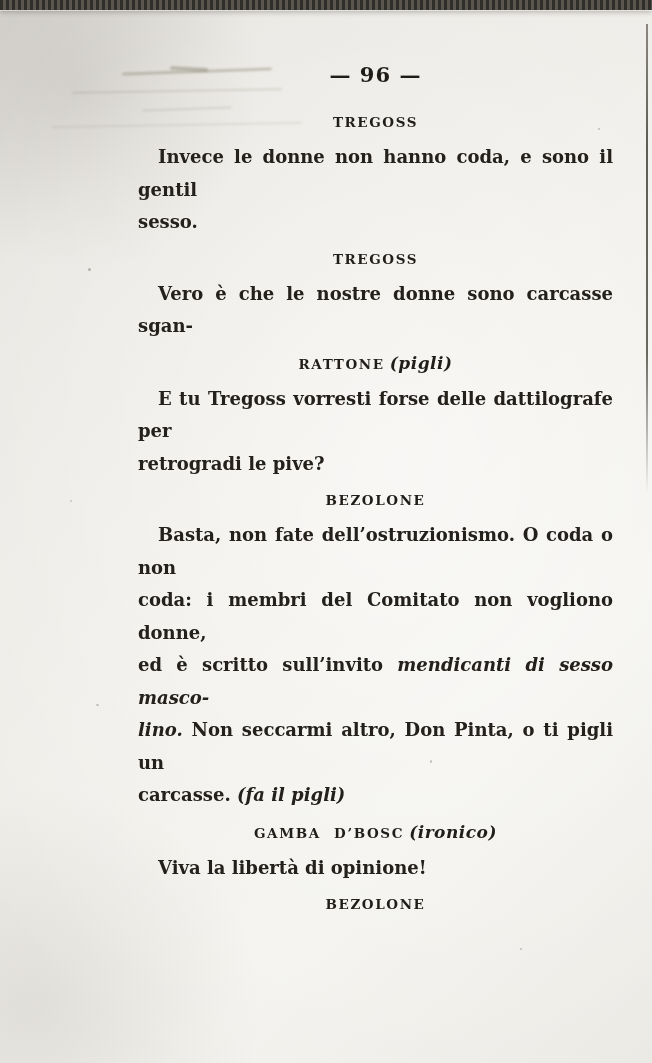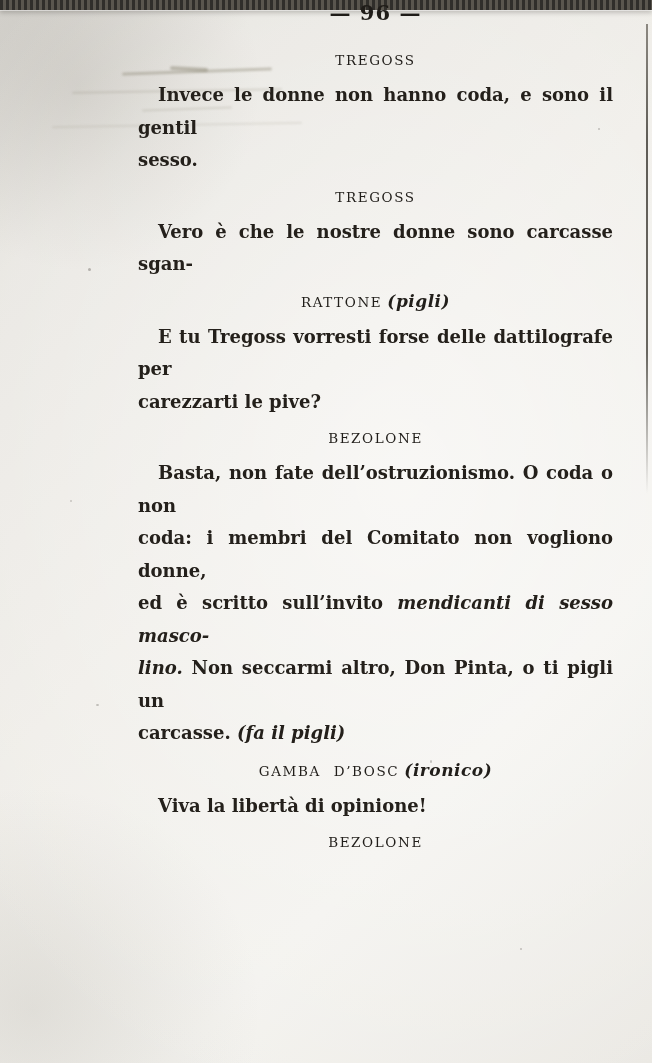--- a/index.html
+++ b/index.html
@@ -43,34 +43,35 @@
   .smudge i:nth-child(2) { left: 58px;  top: 3px;  width: 38px;  height: 4px; opacity: .45; transform: rotate(3deg); }
   .smudge i:nth-child(3) { left: -40px; top: 26px; width: 210px; height: 2px; opacity: .22; transform: rotate(-1deg); }
   .smudge i:nth-child(4) { left: 30px;  top: 44px; width: 90px;  height: 2px; opacity: .20; transform: rotate(-2deg); }
   .smudge i:nth-child(5) { left: -60px; top: 60px; width: 250px; height: 2px; opacity: .15; transform: rotate(-1deg); }
   .speck { position: absolute; border-radius: 50%; background: #4a463f; }
 
   .column {
     position: absolute; left: 138px; top: 0; width: 475px;
   }
   .page-header {
+    padding-top: 62px;
     text-align: center;
     font-size: 21px; font-weight: bold;
     letter-spacing: 1px;
     margin-bottom: 24px;
     color: #1f1c18;
   }
   .speaker {
     text-align: center;
     margin: 9px 0 8px;
     line-height: 22px;
     white-space: nowrap;
   }
   .speaker .sc {
-    font-size: 13.5px; font-weight: normal;
+    font-size: 13.5px; font-weight: bold;
     letter-spacing: 1.6px; word-spacing: 7px;
     color: #211e1a;
   }
   .speaker .dir {
     font-size: 17px; font-weight: bold; font-style: italic;
     letter-spacing: 0.5px;
     color: #211e1a;
   }
   .para { margin: 1px 0 0; }
   .line {
@@ -112,21 +113,21 @@
           <div class="line first"><span>Invece le donne non hanno coda, e sono il gentil</span></div>
           <div class="line lastline"><span>sesso.</span></div>
         </div>
         <div class="speaker"><span class="sc">TREGOSS</span></div>
         <div class="para">
           <div class="line first"><span>Vero è che le nostre donne sono carcasse sgan-</span></div>
         </div>
         <div class="speaker"><span class="sc">RATTONE</span> <span class="dir">(pigli)</span></div>
         <div class="para">
           <div class="line first"><span>E tu Tregoss vorresti forse delle dattilografe per</span></div>
-          <div class="line lastline"><span>carezzarti le pive?</span></div>
+          <div class="line lastline"><span>retrogradi le pive?</span></div>
         </div>
         <div class="speaker"><span class="sc">BEZOLONE</span></div>
         <div class="para">
           <div class="line first"><span>Basta, non fate dell’ostruzionismo. O coda o non</span></div>
           <div class="line"><span>coda: i membri del Comitato non vogliono donne,</span></div>
           <div class="line"><span>ed è scritto sull’invito </span><span class="it">mendicanti di sesso masco-</span></div>
           <div class="line"><span class="it">lino.</span><span> Non seccarmi altro, Don Pinta, o ti pigli un</span></div>
           <div class="line lastline"><span>carcasse. </span><span class="it">(fa il pigli)</span></div>
         </div>
         <div class="speaker"><span class="sc">GAMBA D’BOSC</span> <span class="dir">(ironico)</span></div>

